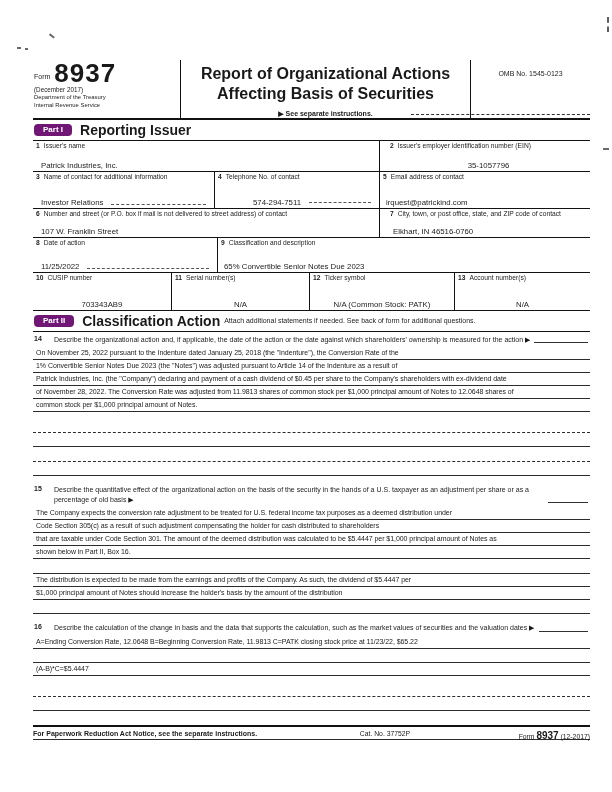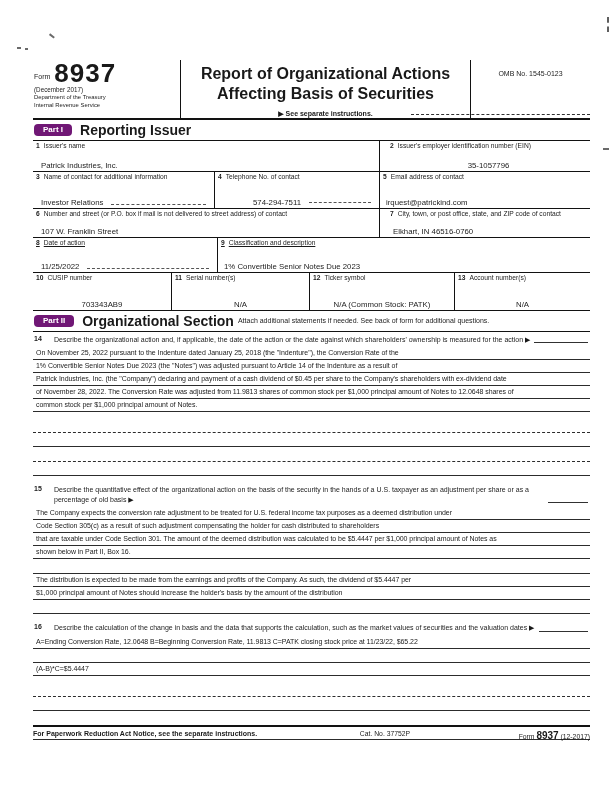--- a/index.html
+++ b/index.html
@@ -25,21 +25,21 @@
   
   .part-bar{display:flex;align-items:center;gap:8px;border-bottom:1.2px solid #151515;padding:1.5px 0 2.5px 1px;}
   .badge{background:#701a75;color:#fff;font-weight:bold;font-size:8px;padding:1px 9px 2px;border-radius:4px;}
   .part-title{font-weight:bold;font-size:14px;}
   .part-note{font-size:7px;margin-left:-4px;}
 
   
   .t-row{display:grid;border-bottom:1.1px solid #151515;}
   .r1,.r3{grid-template-columns:347px 1fr;gap:7px;}
   .r2{grid-template-columns:182px 165px 1fr;}
-  .r4{grid-template-columns:185px 1fr;text-decoration:underline;}
+  .r4{grid-template-columns:185px 1fr;}
   .r5{grid-template-columns:139px 138px 145px 1fr;}
   .h30{height:30px;} .h36{height:36px;} .h28{height:28px;} .h34{height:34px;} .h37{height:37px;}
   .cell{position:relative;padding:1px 3px;border-right:1.1px solid #151515;}
   .cell.last{border-right:none;}
   .lbl{font-size:6.7px;display:flex;gap:4px;line-height:1.25;}
   .lbl b{font-weight:bold;}
   .val{position:absolute;bottom:1px;left:8px;right:4px;font-size:7.8px;display:flex;align-items:flex-end;white-space:nowrap;}
   .val.center{justify-content:center;left:2px;right:2px;}
   .val.tight{left:6px;}
   .leader{flex:1;border-bottom:1.2px dashed #555;margin:0 4px 2px 8px;height:1px;min-width:20px;}
@@ -192,21 +192,21 @@
             <span>11/25/2022</span>
             <span class="leader"></span>
           </div>
       </div>
       <div class="cell last">
         <div class="lbl">
             <b>9</b>
             <span>Classification and description</span>
           </div>
         <div class="val tight">
-            <span>1% Convertible Senior Notes Due 2023</span>
+            <span>65% Convertible Senior Notes Due 2023</span>
           </div>
       </div>
     </div>
 
     <div class="t-row r5 h37">
       <div class="cell">
         <div class="lbl">
             <b>10</b>
             <span>CUSIP number</span>
           </div>
@@ -238,21 +238,21 @@
             <span>Account number(s)</span>
           </div>
         <div class="val center">
             <span>N/A</span>
           </div>
       </div>
     </div>
 
     <div class="part-bar">
       <span class="badge">Part II</span>
-      <span class="part-title">Organizational Section</span>
+      <span class="part-title">Classification Action</span>
       <span class="part-note">Attach additional statements if needed. See back of form for additional questions.</span>
     </div>
 
     <div class="q">
       <span class="q-num">14</span>
       <div class="q-body">
         <span class="q-text">Describe the organizational action and, if applicable, the date of the action or the date against which shareholders' ownership is measured for the action ▶</span>
         <span class="fill-line"></span>
       </div>
     </div>

